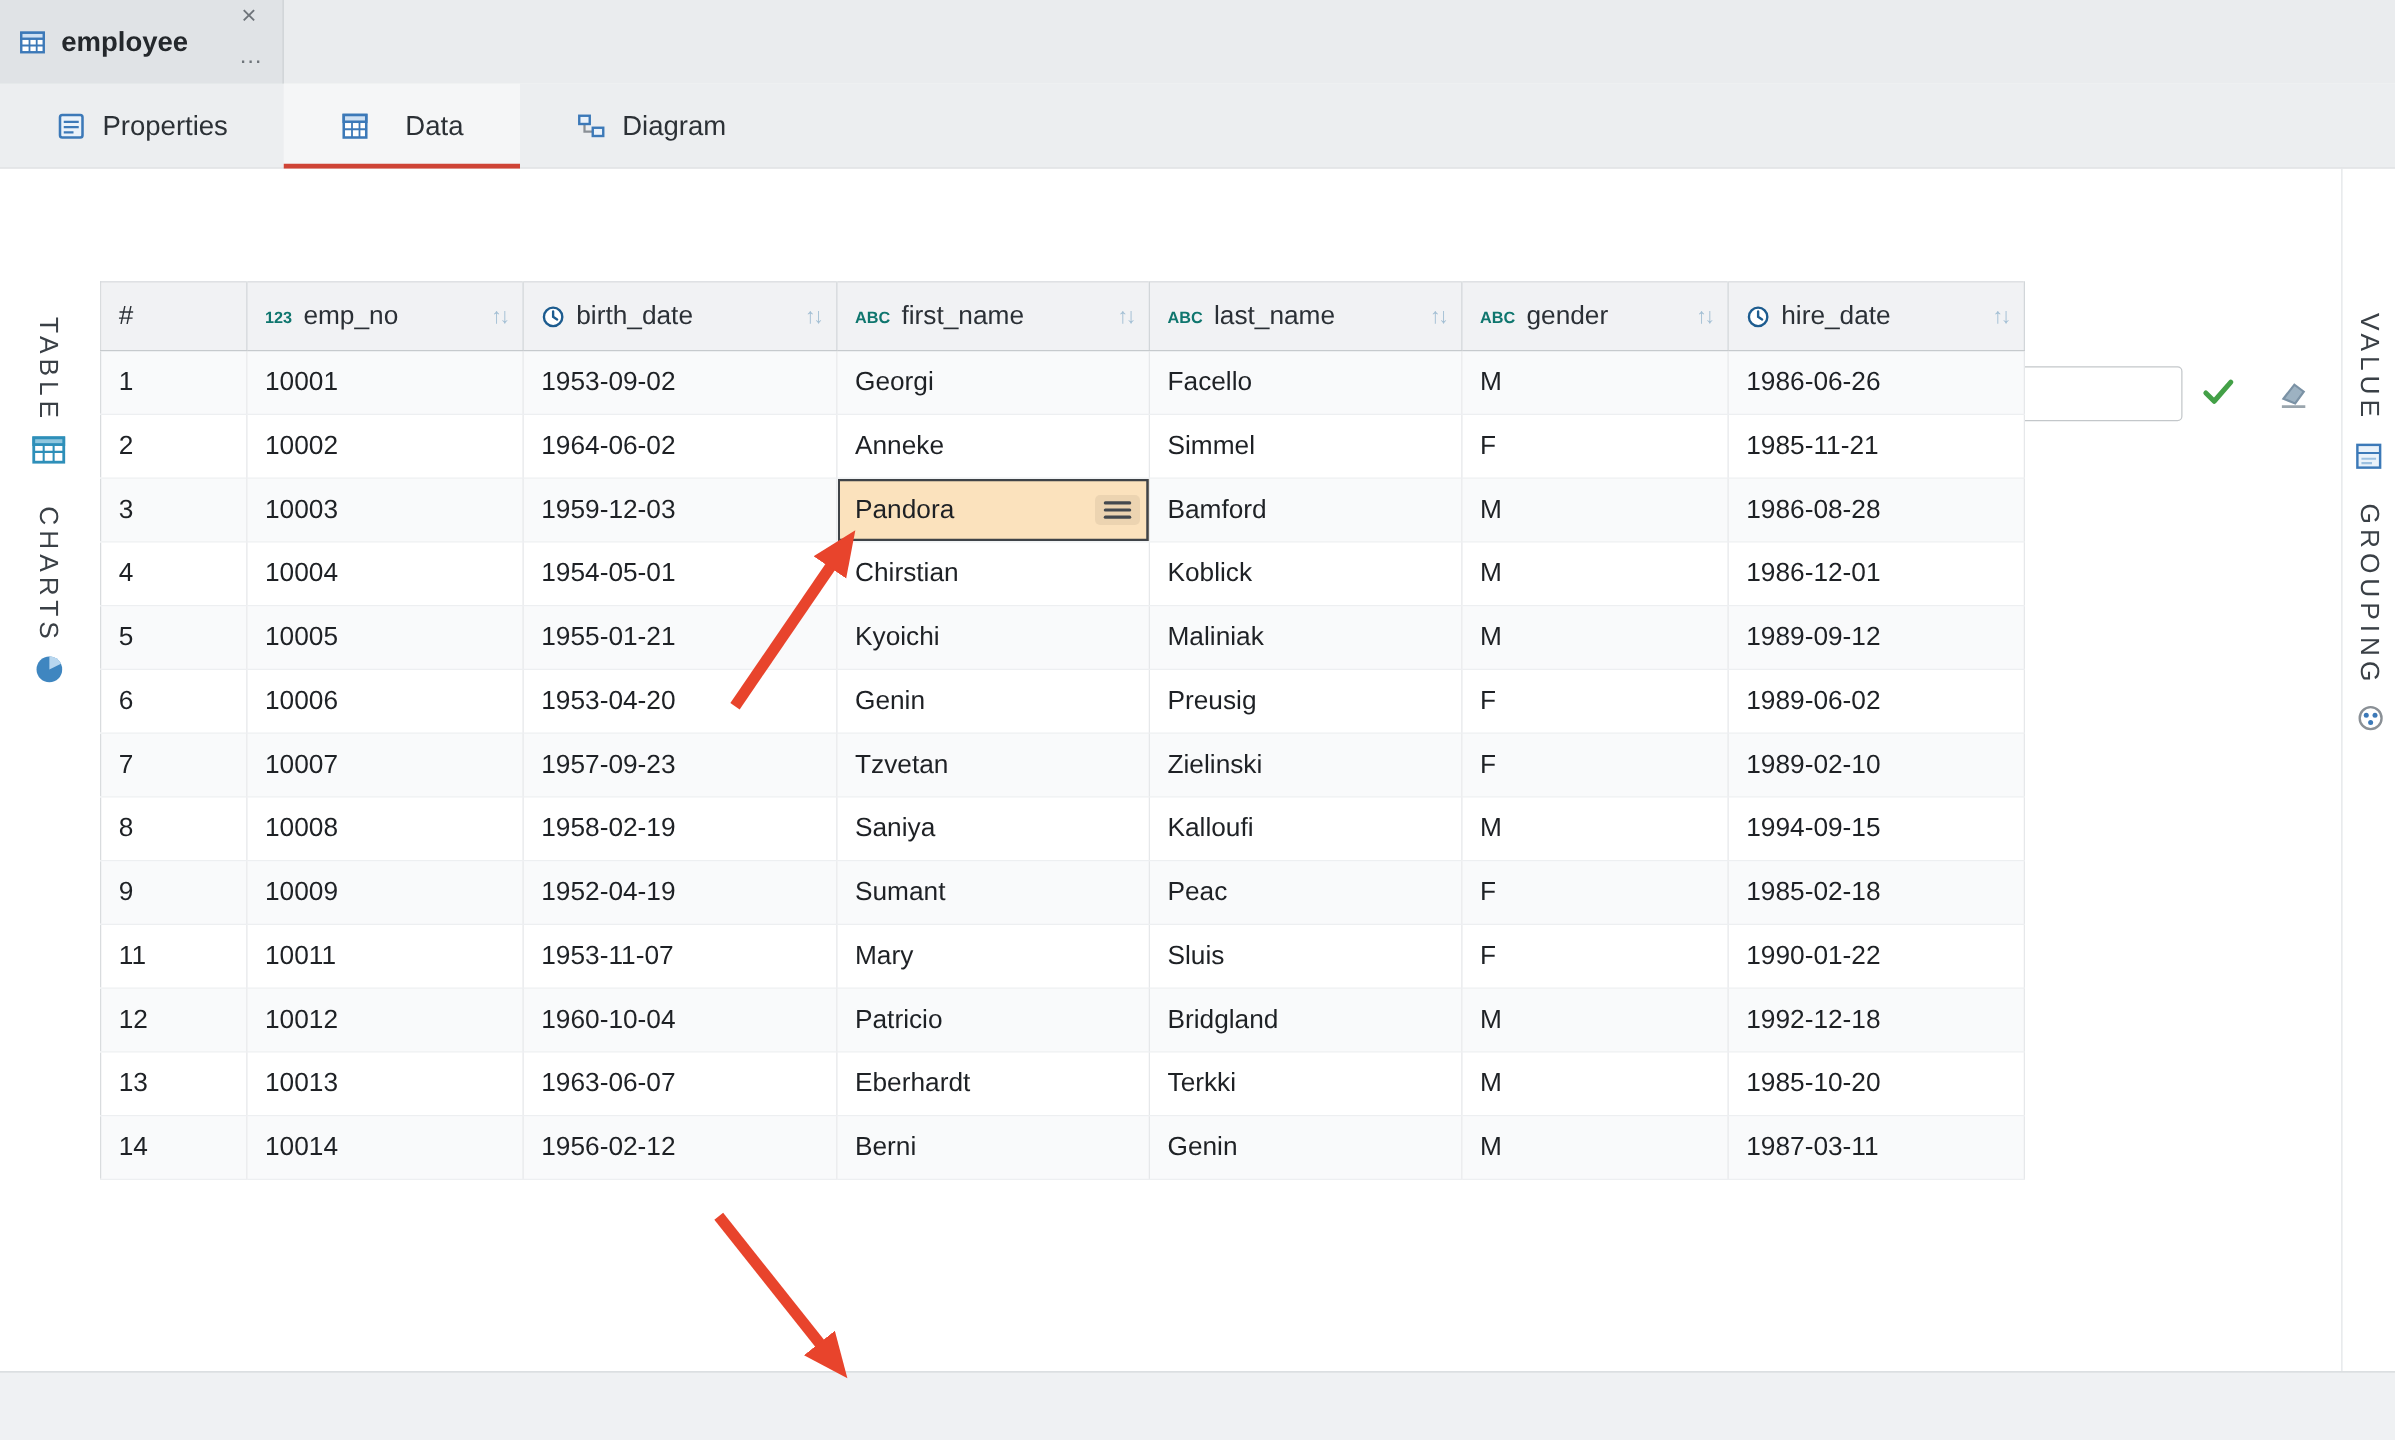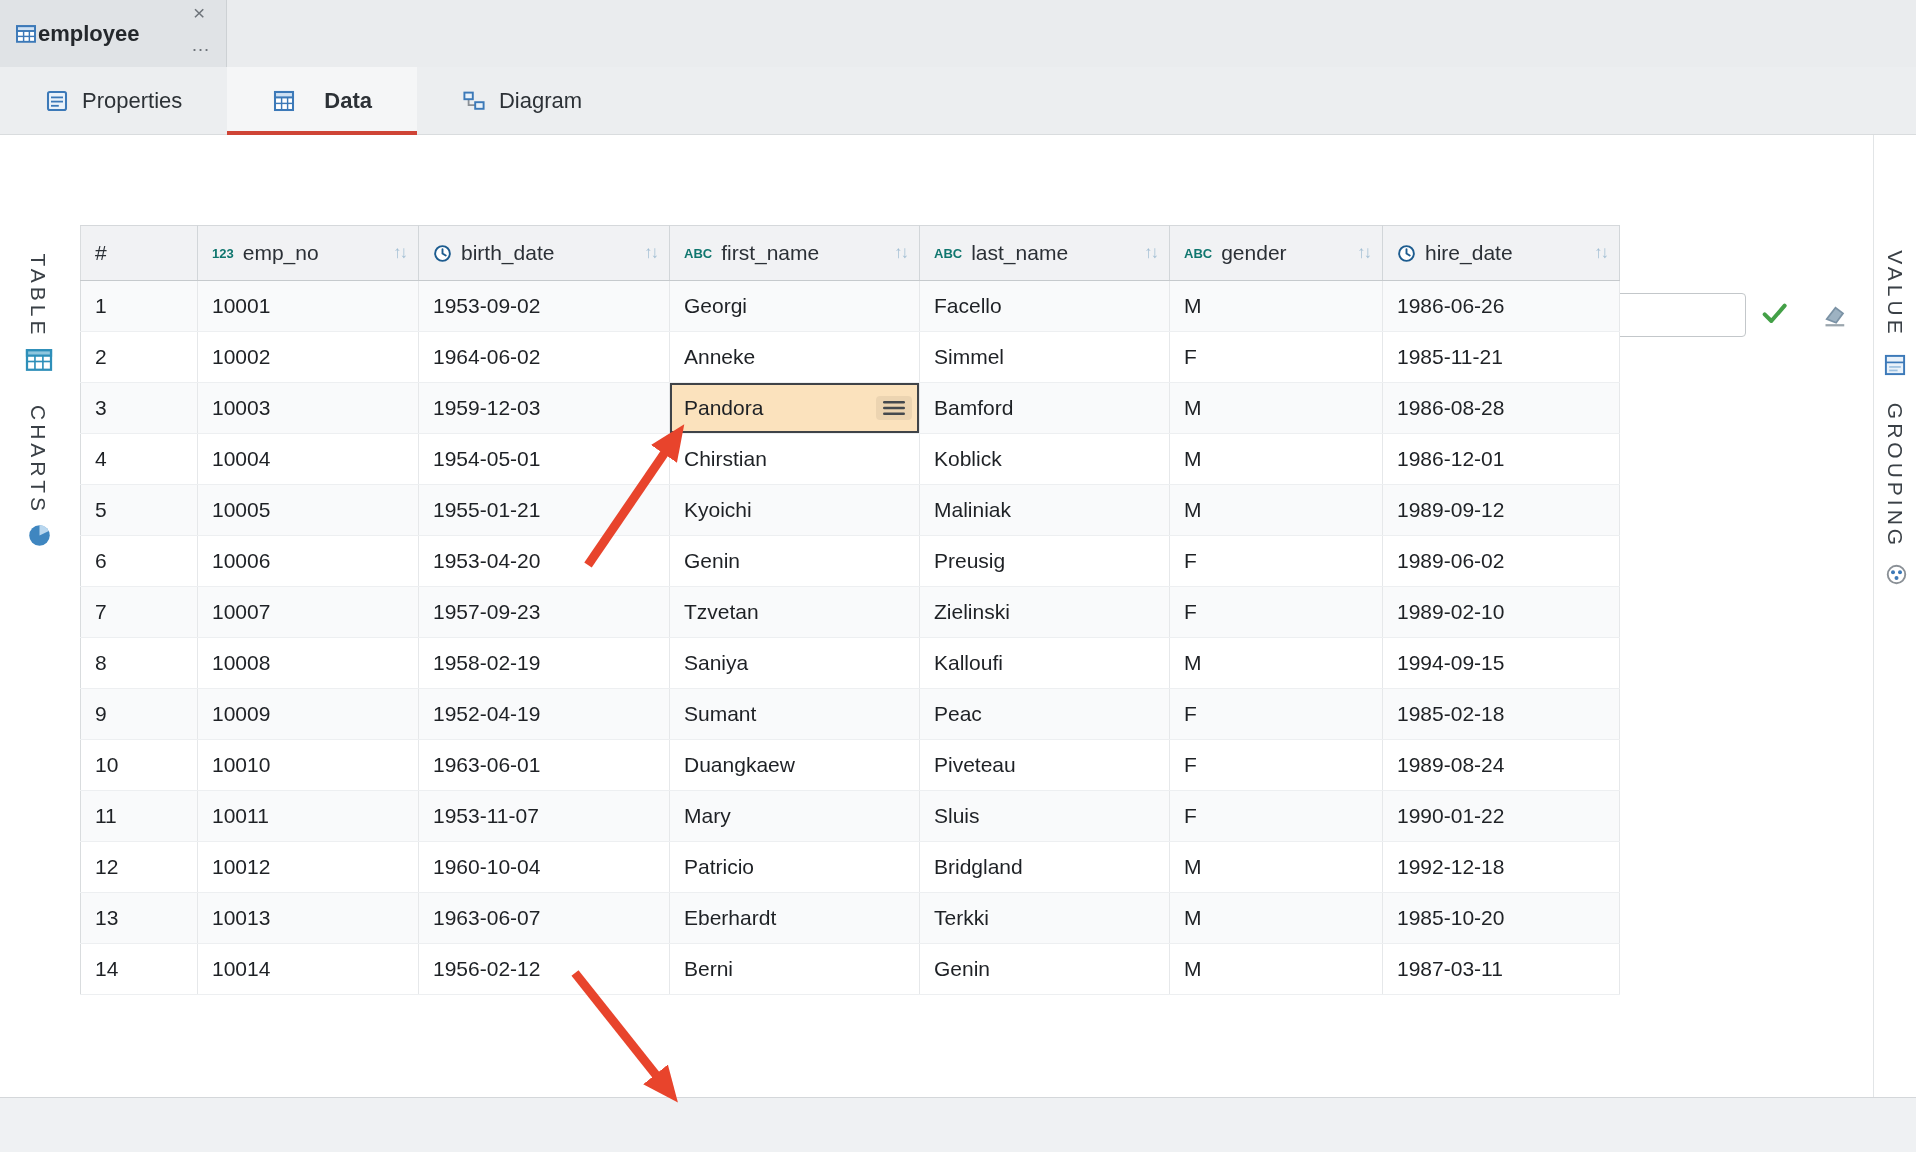--- a/index.html
+++ b/index.html
@@ -5,29 +5,29 @@
   html,body{margin:0;padding:0;}
   body{
     width:1916px;height:1152px;position:relative;overflow:hidden;
     font-family:"Liberation Sans",sans-serif;background:#ffffff;
     -webkit-font-smoothing:antialiased;
   }
   
   .topstrip{position:absolute;left:0;top:0;width:1916px;height:67px;background:#eaecee;}
   .editor-tab{position:absolute;left:0;top:0;width:227px;height:67px;background:#e0e3e6;
     border-right:1px solid #cdd1d4;display:flex;align-items:center;padding-left:14px;box-sizing:border-box;}
-  .editor-tab .title{font-size:22px;font-weight:bold;color:#24282c;}
+  .editor-tab .title{font-size:22px;font-weight:bold;color:#24282c;margin-left:11px;}
   .tab-close{position:absolute;left:193px;top:1px;font-size:21px;color:#6e747a;cursor:default;}
   .tab-more{position:absolute;left:191px;top:34px;font-size:19px;color:#6e747a;letter-spacing:1px;}
 
   
   .tabstrip{position:absolute;left:0;top:67px;width:1916px;height:68px;background:#eceef0;
     border-bottom:1px solid #d9dcde;display:flex;box-sizing:border-box;}
   .tab{display:flex;align-items:center;gap:13px;padding:0 45px;font-size:22px;color:#2c3136;position:relative;}
-  .tab.active{background:#f5f6f7;font-weight:bold;gap:28px;}
+  .tab.active{background:#f5f6f7;font-weight:normal;gap:28px;}
   .tab .underline{position:absolute;left:0;right:0;bottom:-1px;height:4px;background:#cf4436;}
 
   
   .filter-row{position:absolute;left:0;top:135px;width:1916px;height:90px;background:#ffffff;}
   .filter-input{position:absolute;left:80px;top:158px;width:1666px;height:44px;box-sizing:border-box;
     border:1px solid #c3c7ca;border-radius:4px;padding:0 14px;font-size:21px;color:#222;
     font-family:"Liberation Sans",sans-serif;background:#fff;}
   .filter-input::placeholder{color:#8d9399;}
   .icon-btn{position:absolute;background:none;border:none;padding:0;cursor:default;}
 
@@ -334,29 +334,20 @@
         <tr>
           <td class="rownum">9</td>
           <td>10009</td>
           <td>1952-04-19</td>
           <td>Sumant</td>
           <td>Peac</td>
           <td>F</td>
           <td>1985-02-18</td>
         </tr>
         <tr>
-          <td class="rownum">10</td>
-          <td>10010</td>
-          <td>1963-06-01</td>
-          <td>Duangkaew</td>
-          <td>Piveteau</td>
-          <td>F</td>
-          <td>1989-08-24</td>
-        </tr>
-        <tr>
           <td class="rownum">11</td>
           <td>10011</td>
           <td>1953-11-07</td>
           <td>Mary</td>
           <td>Sluis</td>
           <td>F</td>
           <td>1990-01-22</td>
         </tr>
         <tr>
           <td class="rownum">12</td>

